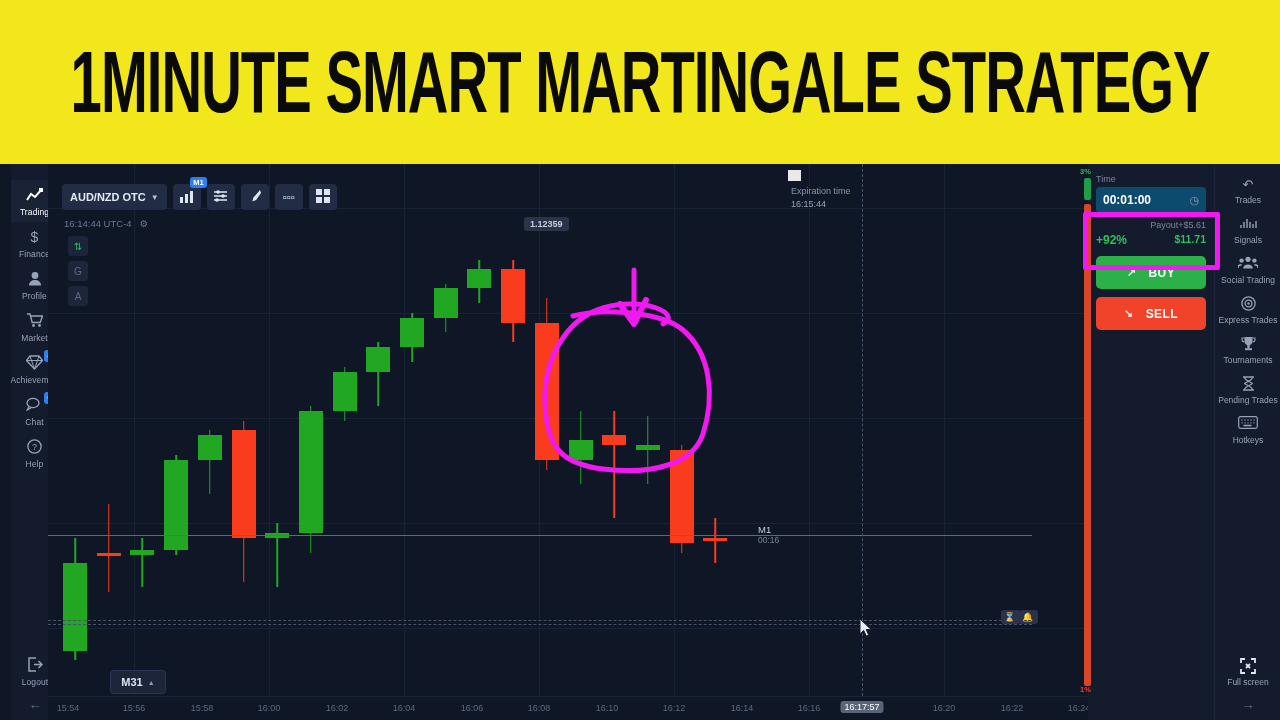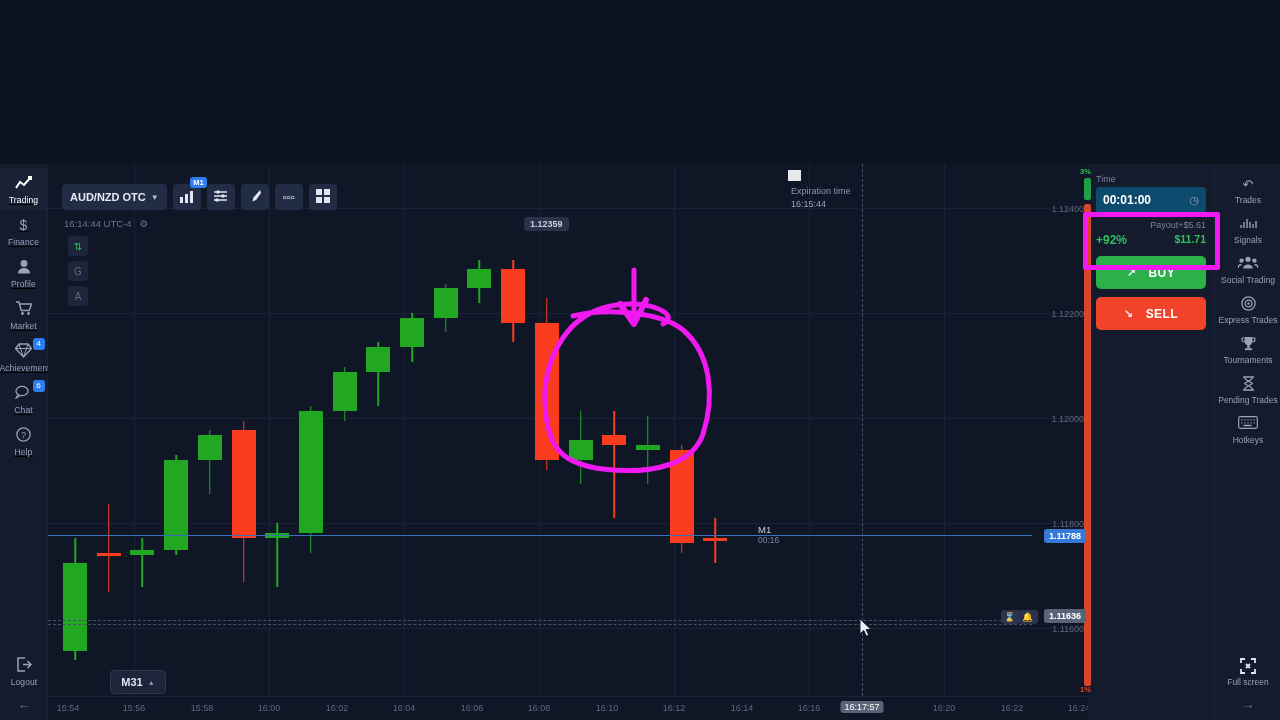--- a/index.html
+++ b/index.html
@@ -23,23 +23,23 @@
   }
 
   
   .window {
     position: absolute; left: 0; top: 164px; width: 1280px; height: 556px;
     background: #0f1626; overflow: hidden;
   }
 
   
   .lsidebar {
-    position: absolute; left: 0; top: 0; width: 48px; height: 556px;
+    position: absolute; left: 11px; top: 0; width: 48px; height: 556px;
     background: #141b2d; border-right: 1px solid #1b2338;
-    display: flex; flex-direction: column; align-items: center; padding-top: 4px; text-decoration: underline;
+    display: flex; flex-direction: column; align-items: center; padding-top: 16px;
   }
   .lsitem {
     width: 48px; padding: 7px 0 5px; text-align: center;
     color: #97a1b8; position: relative; cursor: pointer;
   }
   .lsitem.active { color: #fff; background: #1a2236; }
   .lsitem .ico { display: block; height: 17px; line-height: 17px; font-size: 14px; }
   .lsitem .ico svg { vertical-align: top; }
   .lsitem .lbl { display: block; font-size: 8.5px; margin-top: 3px; letter-spacing: .1px; }
   .lsbadge {
@@ -206,20 +206,23 @@
   .fullscreen-wrap { position: absolute; bottom: 8px; left: 0; width: 66px; text-align: center; }
 
   
   .anno { position: absolute; inset: 0; pointer-events: none; z-index: 11; }
 </style>
 </head>
 <body>
 
 <div id="app">
 
+  <div class="banner">
+    <div class="banner-title">1MINUTE SMART MARTINGALE STRATEGY</div>
+  </div>
 
   <div class="window">
 
     <div class="lsidebar">
       <div class="lsitem active">
         <span class="ico">
           <svg width="18" height="16" viewBox="0 0 18 16">
               <polyline points="1,13 5,7 9,10 16,2" fill="none" stroke="#fff" stroke-width="2"></polyline>
               <rect x="13" y="1" width="4" height="4" fill="#fff"></rect>
             </svg>
@@ -474,29 +477,20 @@
       </div>
 
       <div class="cross-v" style="left:814px"></div>
       <div class="cross-h" style="top:460px"></div>
       <div class="cursor-arrow" style="left:812px; top:455px">
         <svg width="13" height="18" viewBox="0 0 13 18">
             <polygon points="0,0 0,15 3.7,11.4 6.3,17 8.7,15.9 6.2,10.6 11,10.4" fill="#e9edf5" stroke="#1b2133" stroke-width="1"></polygon>
           </svg>
       </div>
 
-      <div class="price-axis">
-        <div class="paxis-lbl" style="top:40px">1.12400</div>
-        <div class="paxis-lbl" style="top:145px">1.12200</div>
-        <div class="paxis-lbl" style="top:250px">1.12000</div>
-        <div class="paxis-lbl" style="top:355px">1.11800</div>
-        <div class="paxis-lbl" style="top:460px">1.11600</div>
-        <div class="pbadge blue" style="top:365px">1.11788</div>
-        <div class="pbadge grey" style="top:445px">1.11636</div>
-      </div>
       <div class="hourglass-ico" style="top:446px">⌛</div>
       <div class="alarm-ico" style="top:446px">🔔</div>
 
       <div class="tf-select">
         <span>M31</span>
         <span class="caret-up">▲</span>
       </div>
 
       <div class="time-axis">
         <div class="taxis-lbl" style="left:20px">15:54</div>

